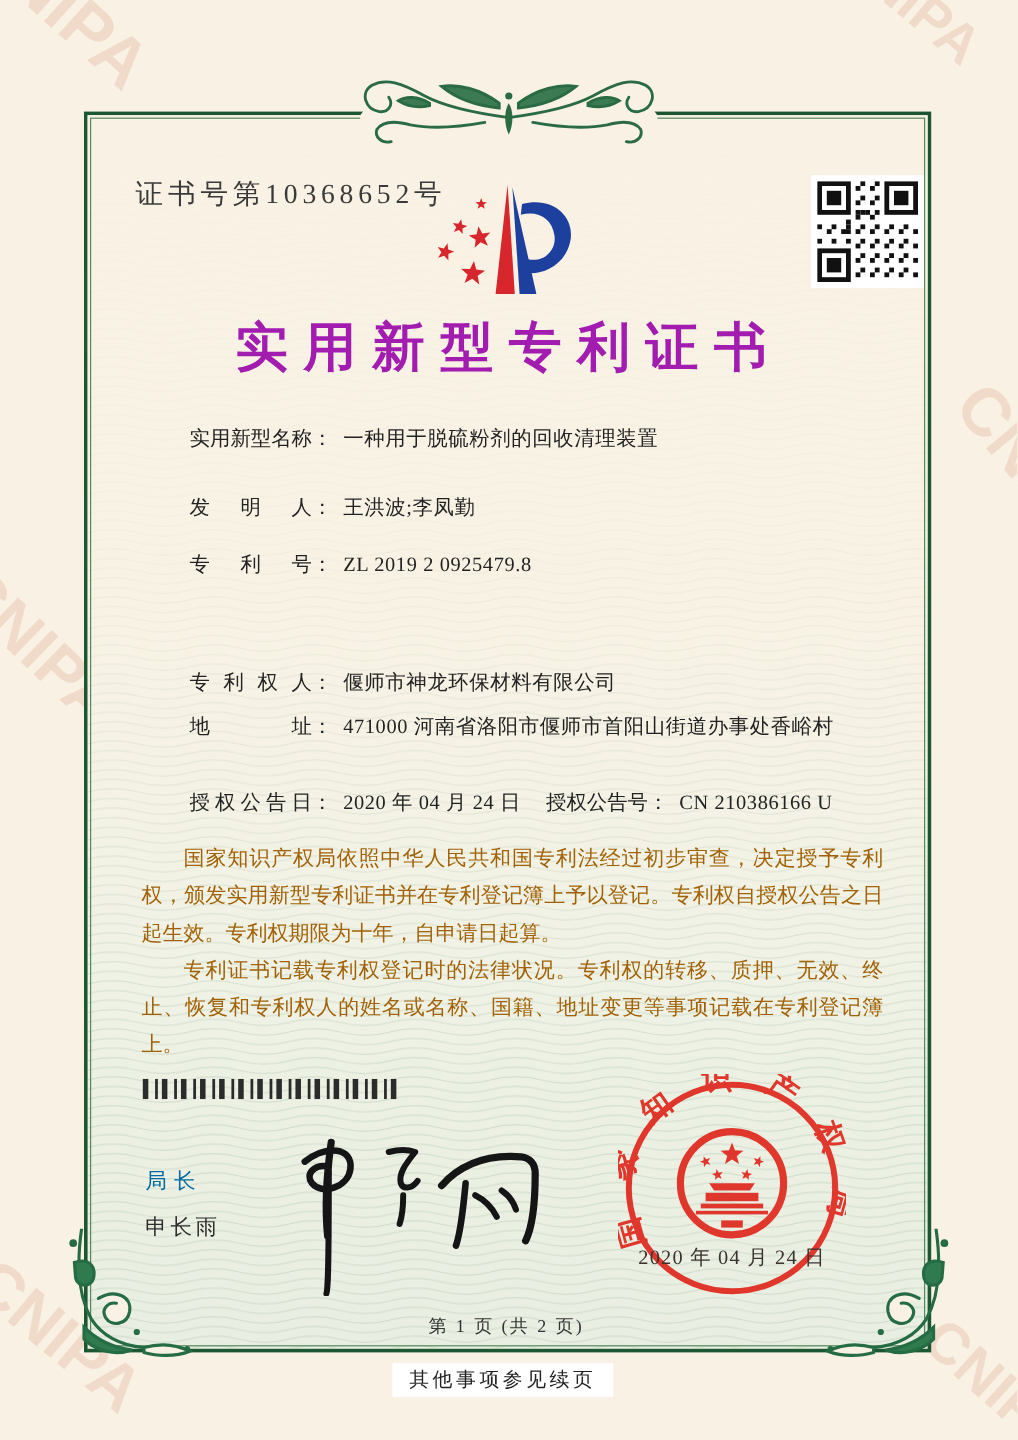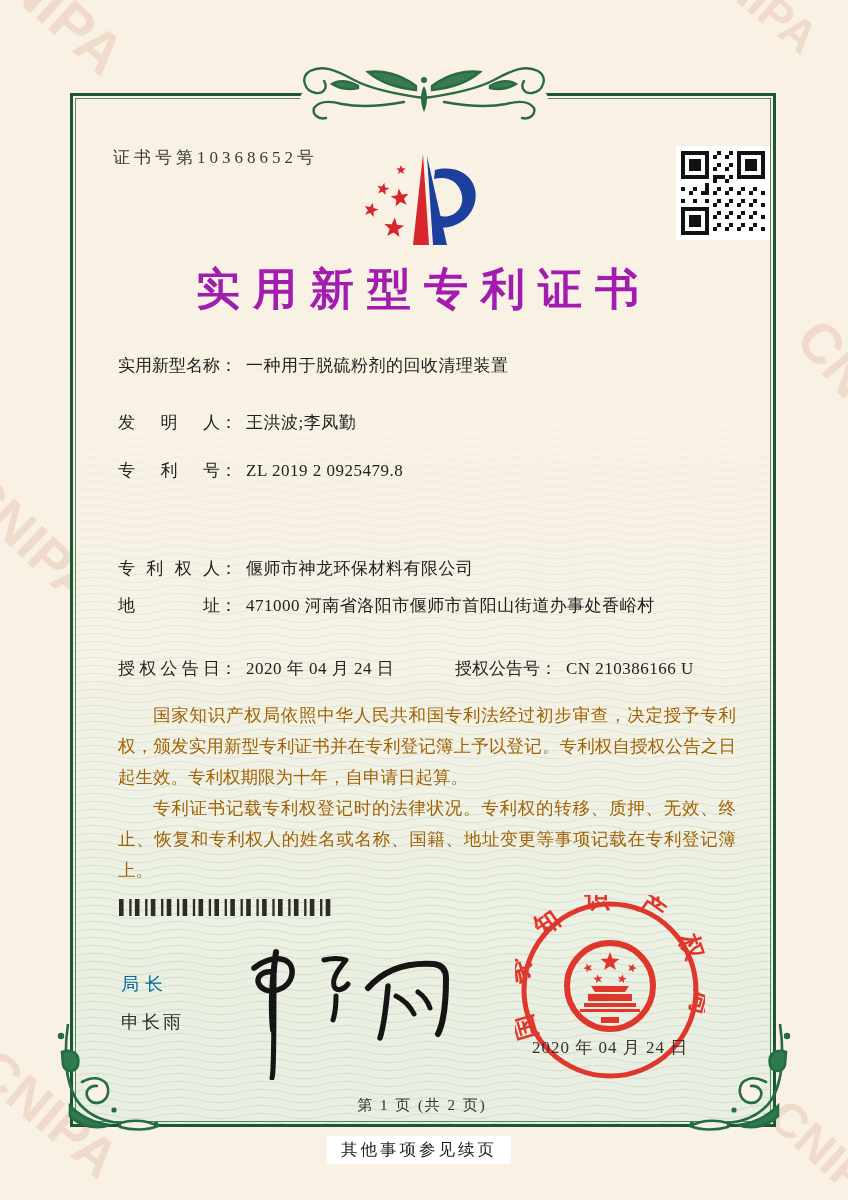--- a/index.html
+++ b/index.html
@@ -20,30 +20,30 @@
   .frame-inner{position:absolute;left:2px;top:2px;right:2px;bottom:2px;
                border:1px solid #57875f;}
   .waves{position:absolute;left:0;top:0;opacity:.6;}
   .wave-fade{position:absolute;left:0;top:0;width:100%;height:100%;
              background:linear-gradient(180deg,rgba(249,242,228,.95) 0%,rgba(249,242,228,.8) 30%,
                         rgba(249,242,228,.35) 55%,rgba(249,242,228,0) 78%);}
 
   .ornament{position:absolute;pointer-events:none;}
 
   
-  .cert-no{position:absolute;left:113px;top:146px;font-size:17px;letter-spacing:4px;color:#3a3a3a;text-align:center;}
+  .cert-no{position:absolute;left:113px;top:146px;font-size:23px;letter-spacing:4px;color:#3a3a3a;text-align:center;}
   .logo{position:absolute;left:356px;top:146px;}
   .qr-box{position:absolute;left:676px;top:146px;width:94px;height:94px;background:#ffffff;}
   .qr-box svg{position:absolute;left:5px;top:5px;}
   .title{position:absolute;left:0;top:260px;width:848px;text-align:center;
          font-size:44px;font-weight:bold;letter-spacing:13px;color:#a21caf;}
 
   .field-row{position:absolute;left:118px;font-size:17px;line-height:24px;color:#222;white-space:nowrap;}
   .f-label{display:inline-block;width:102px;text-align:justify;text-align-last:justify;
-           text-justify:inter-character;vertical-align:top;}
+           text-justify:inter-character;vertical-align:top;margin-left:40px;}
   .f-colon{display:inline-block;margin-right:9px;}
   .f-value{letter-spacing:.5px;}
   .grant-2{position:absolute;left:337px;top:0;}
 
   .paras{position:absolute;left:118px;top:700px;width:618px;font-size:17.5px;
          line-height:31px;text-align:justify;color:#a16207;}
   .paras p{margin:0;text-indent:2em;}
 
   .barcode{position:absolute;left:118px;top:899px;}
 

